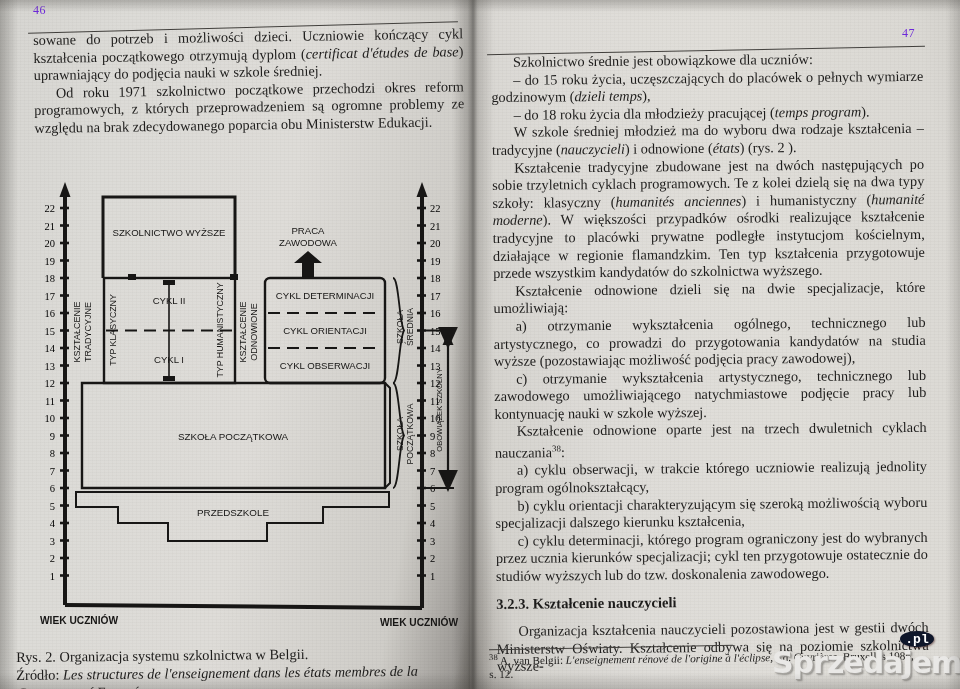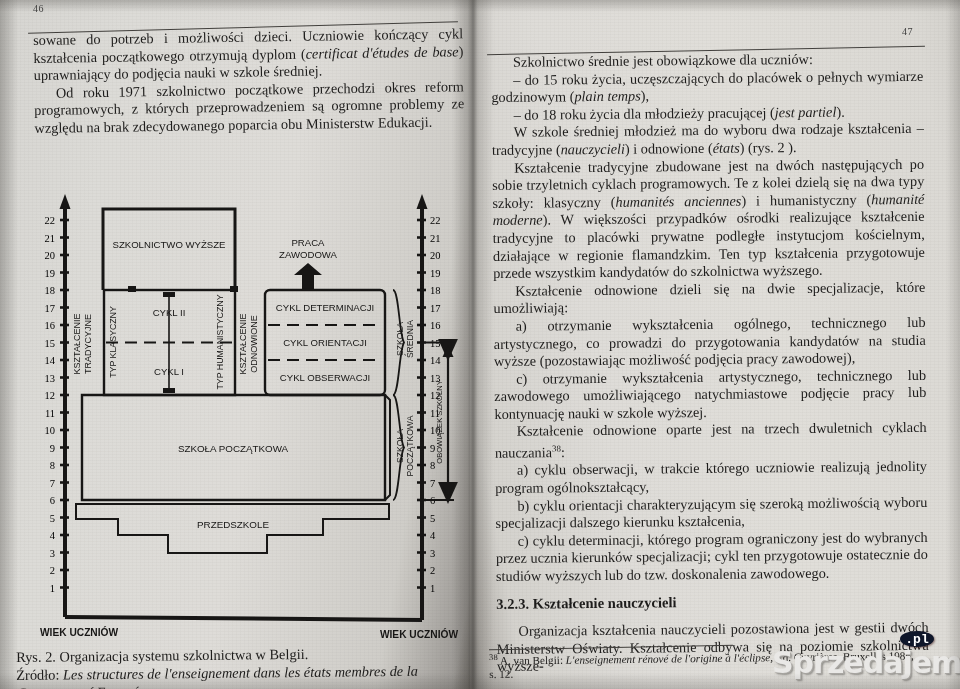--- a/index.html
+++ b/index.html
@@ -27,21 +27,21 @@
   .edge-shadow-l{position:absolute;top:0;left:0;width:18px;height:689px;pointer-events:none;
     background:linear-gradient(90deg,rgba(70,68,64,.34),rgba(70,68,64,0));}
   .edge-shadow-r{position:absolute;top:0;right:0;width:14px;height:689px;pointer-events:none;
     background:linear-gradient(270deg,rgba(70,68,64,.22),rgba(70,68,64,0));}
   .top-shadow{position:absolute;top:0;left:0;width:960px;height:12px;pointer-events:none;
     background:linear-gradient(180deg,rgba(70,68,64,.30),rgba(70,68,64,0));}
   .bot-shadow{position:absolute;bottom:0;left:0;width:960px;height:16px;pointer-events:none;
     background:linear-gradient(0deg,rgba(70,68,64,.26),rgba(70,68,64,0));}
 
   
-  .folio{position:absolute;font-size:10px;color:#404040;letter-spacing:.5px;}
+  .folio{position:absolute;font-size:12px;color:#6d28d9;letter-spacing:.5px;}
   .folio-l{left:33px;top:3px;}
   .folio-r{left:902px;top:26px;}
   .rule{position:absolute;height:0;border-top:1.6px solid #3a3836;}
   .rule-l{left:28px;top:27px;width:430px;transform:rotate(-1.5deg);
     border-top:1.6px solid #413f3c;}
   .rule-r{left:487px;top:50px;width:438px;transform:rotate(-1.1deg);
     border-top:1.6px solid #413f3c;}
 
   
   .col{position:absolute;color:#1e1d1c;font-size:14.3px;line-height:17.6px;
@@ -72,21 +72,21 @@
   .wm{position:absolute;left:772px;top:645px;pointer-events:none;}
   .wm-text{font-family:"DejaVu Sans", sans-serif;font-weight:bold;font-size:30px;
     letter-spacing:-1px;color:#e9e8e6;
     text-shadow:1px 1px 0 #a9a7a3, 2px 2px 2px rgba(80,78,74,.55);}
   .wm-badge{position:absolute;left:128px;top:-14px;width:34px;height:16px;border-radius:50%;
     background:#0f172a;color:#fff;font-family:Liberation Mono, monospace;font-weight:bold;
     font-size:13px;display:flex;align-items:center;justify-content:center;
     box-shadow:1px 1px 2px rgba(60,20,18,.5);}
 
   
-  .fig{position:absolute;left:18px;top:164px;width:444px;height:480px;}
+  .fig{position:absolute;left:18px;top:152px;width:444px;height:480px;}
   .fig svg{display:block;}
   text.lbl{font-family:"Liberation Sans", sans-serif;fill:#171615;}
 </style>
 </head>
 <body>
 
 <div id="page">
 
   <div class="sheet sheet-left">
     <div class="grain"></div>
@@ -313,22 +313,22 @@
     <div class="src">
       <span>Źródło:</span>
       <i>Les structures de l'enseignement dans les états membres de la Communauté Européenne,</i>
       
     </div>
   </div>
 
   <div class="col col-right">
     <p class="ind">Szkolnictwo średnie jest obowiązkowe dla uczniów:</p>
     <p class="ind">– do 15 roku życia, uczęszczających do placówek o pełnych wymiarze
-      godzinowym (<i>plain temps</i>),</p>
-    <p class="ind">– do 18 roku życia dla młodzieży pracującej (<i>jest partiel</i>).</p>
+      godzinowym (<i>dzieli temps</i>),</p>
+    <p class="ind">– do 18 roku życia dla młodzieży pracującej (<i>temps program</i>).</p>
     <p class="ind">W szkole średniej młodzież ma do wyboru dwa rodzaje kształcenia – tradycyjne
       (<i>nauczycieli</i>) i odnowione (<i>états</i>) (rys. 2 ).</p>
     <p class="ind">Kształcenie tradycyjne zbudowane jest na dwóch następujących po sobie
       trzyletnich cyklach programowych. Te z kolei dzielą się na dwa typy szkoły:
       klasyczny (<i>humanités anciennes</i>) i humanistyczny (<i>humanité moderne</i>).
       W większości przypadków ośrodki realizujące kształcenie tradycyjne to placówki
       prywatne podległe instytucjom kościelnym, działające w regionie flamandzkim.
       Ten typ kształcenia przygotowuje przede wszystkim kandydatów do szkolnictwa wyższego.</p>
     <p class="ind">Kształcenie odnowione dzieli się na dwie specjalizacje, które umożliwiają:</p>
     <p class="ind">a) otrzymanie wykształcenia ogólnego, technicznego lub artystycznego,

